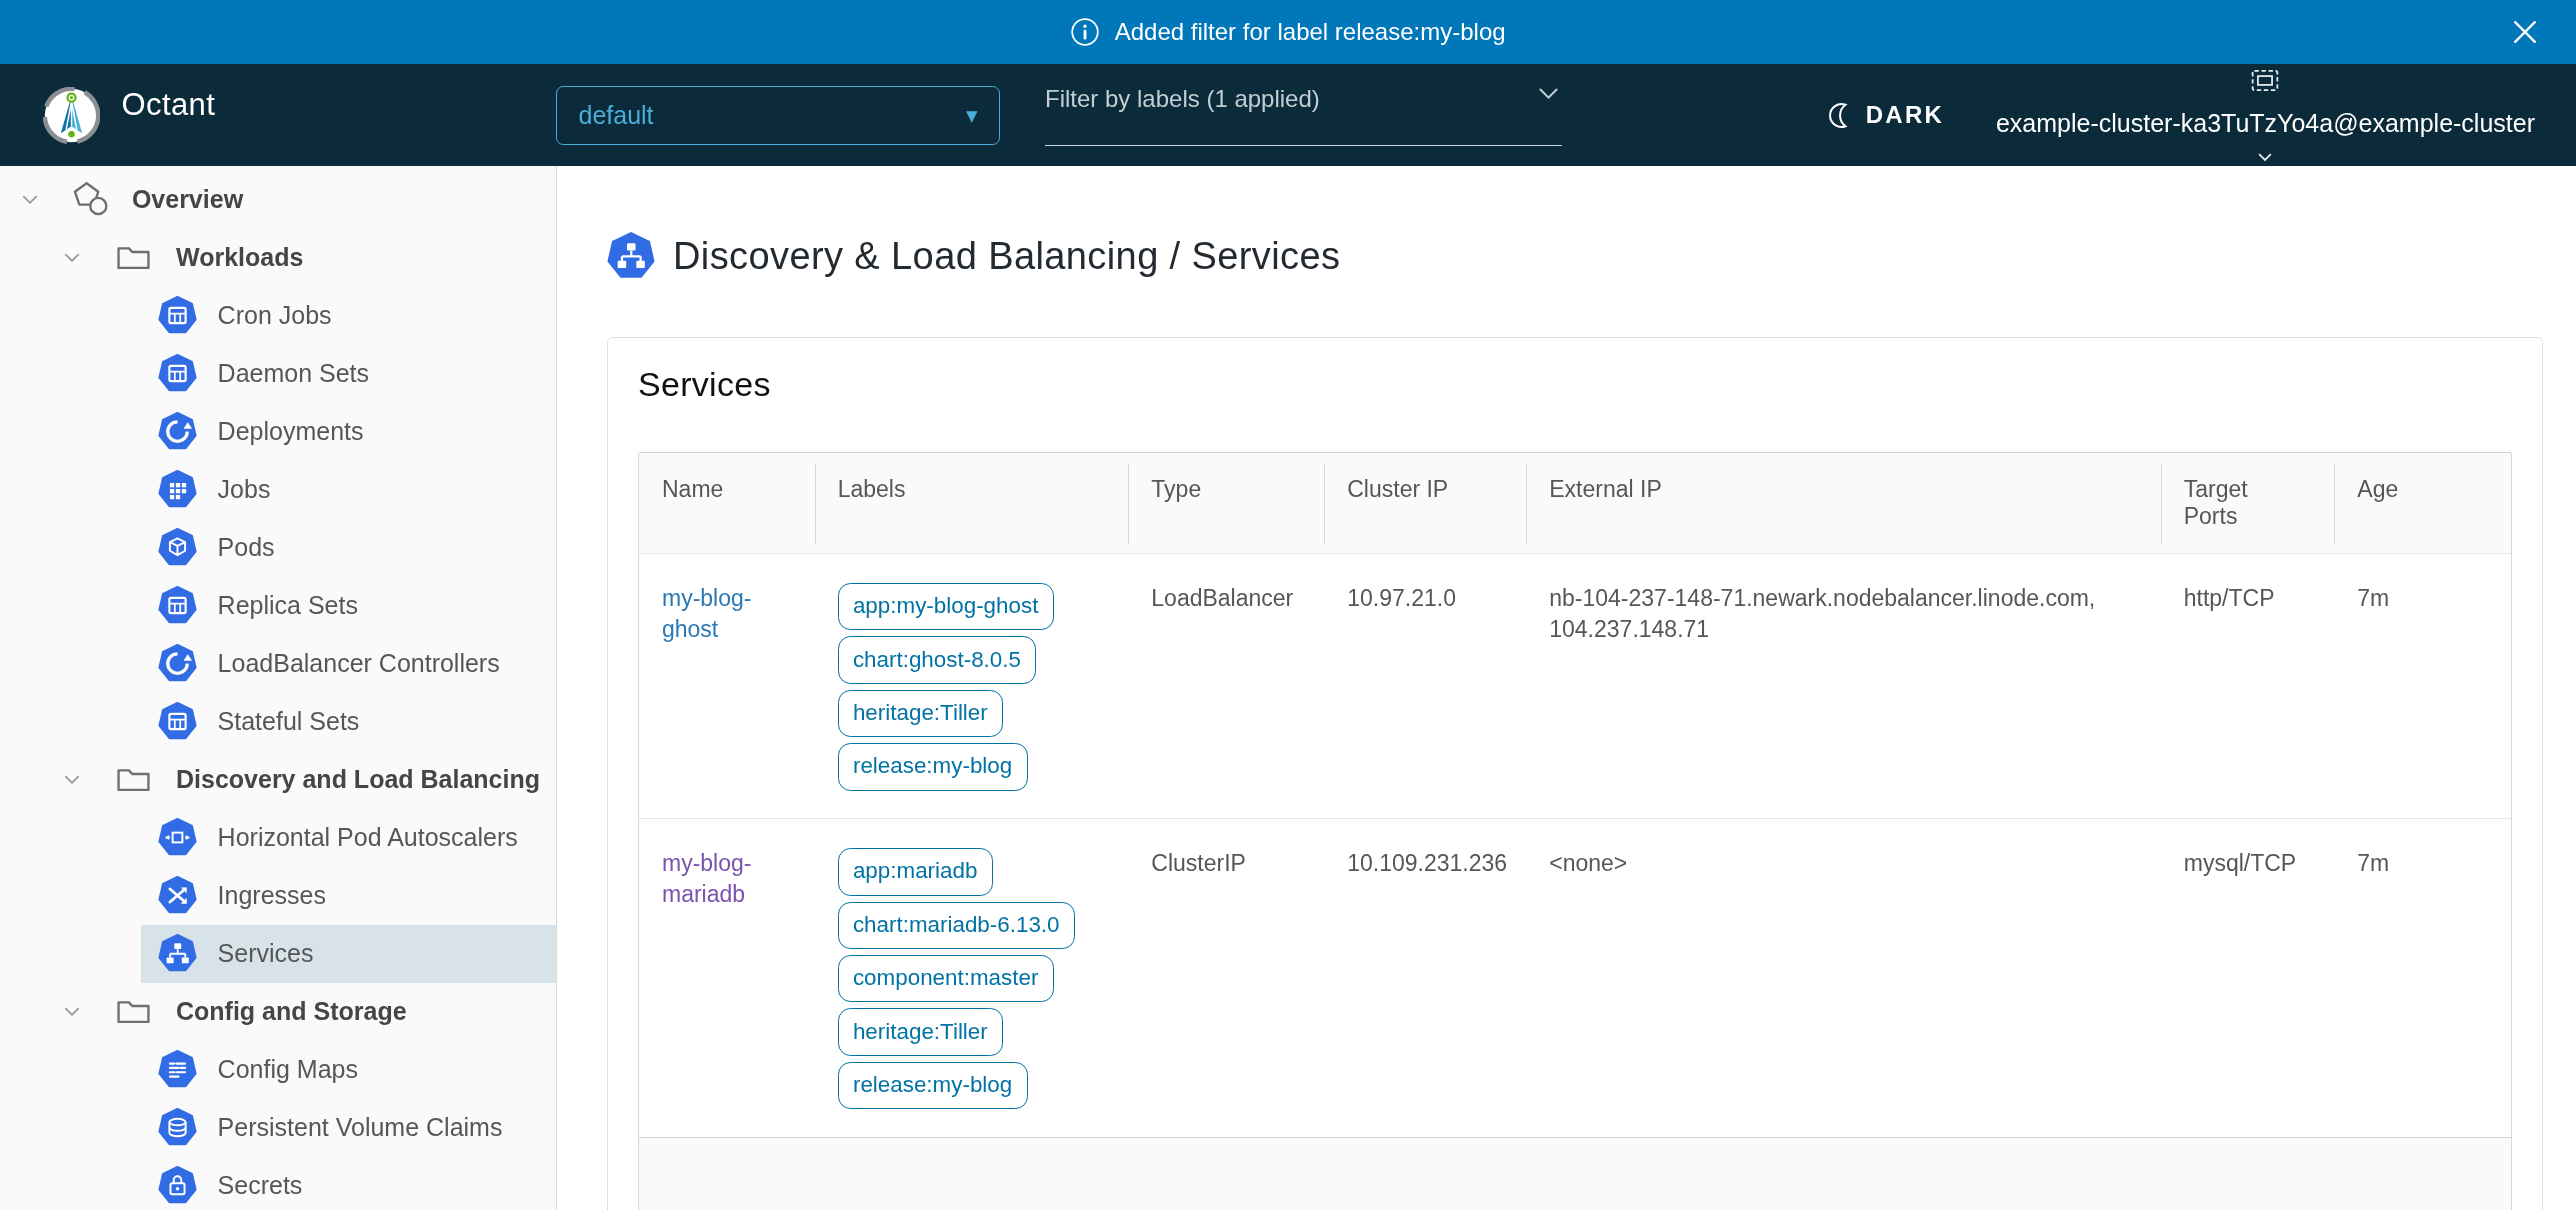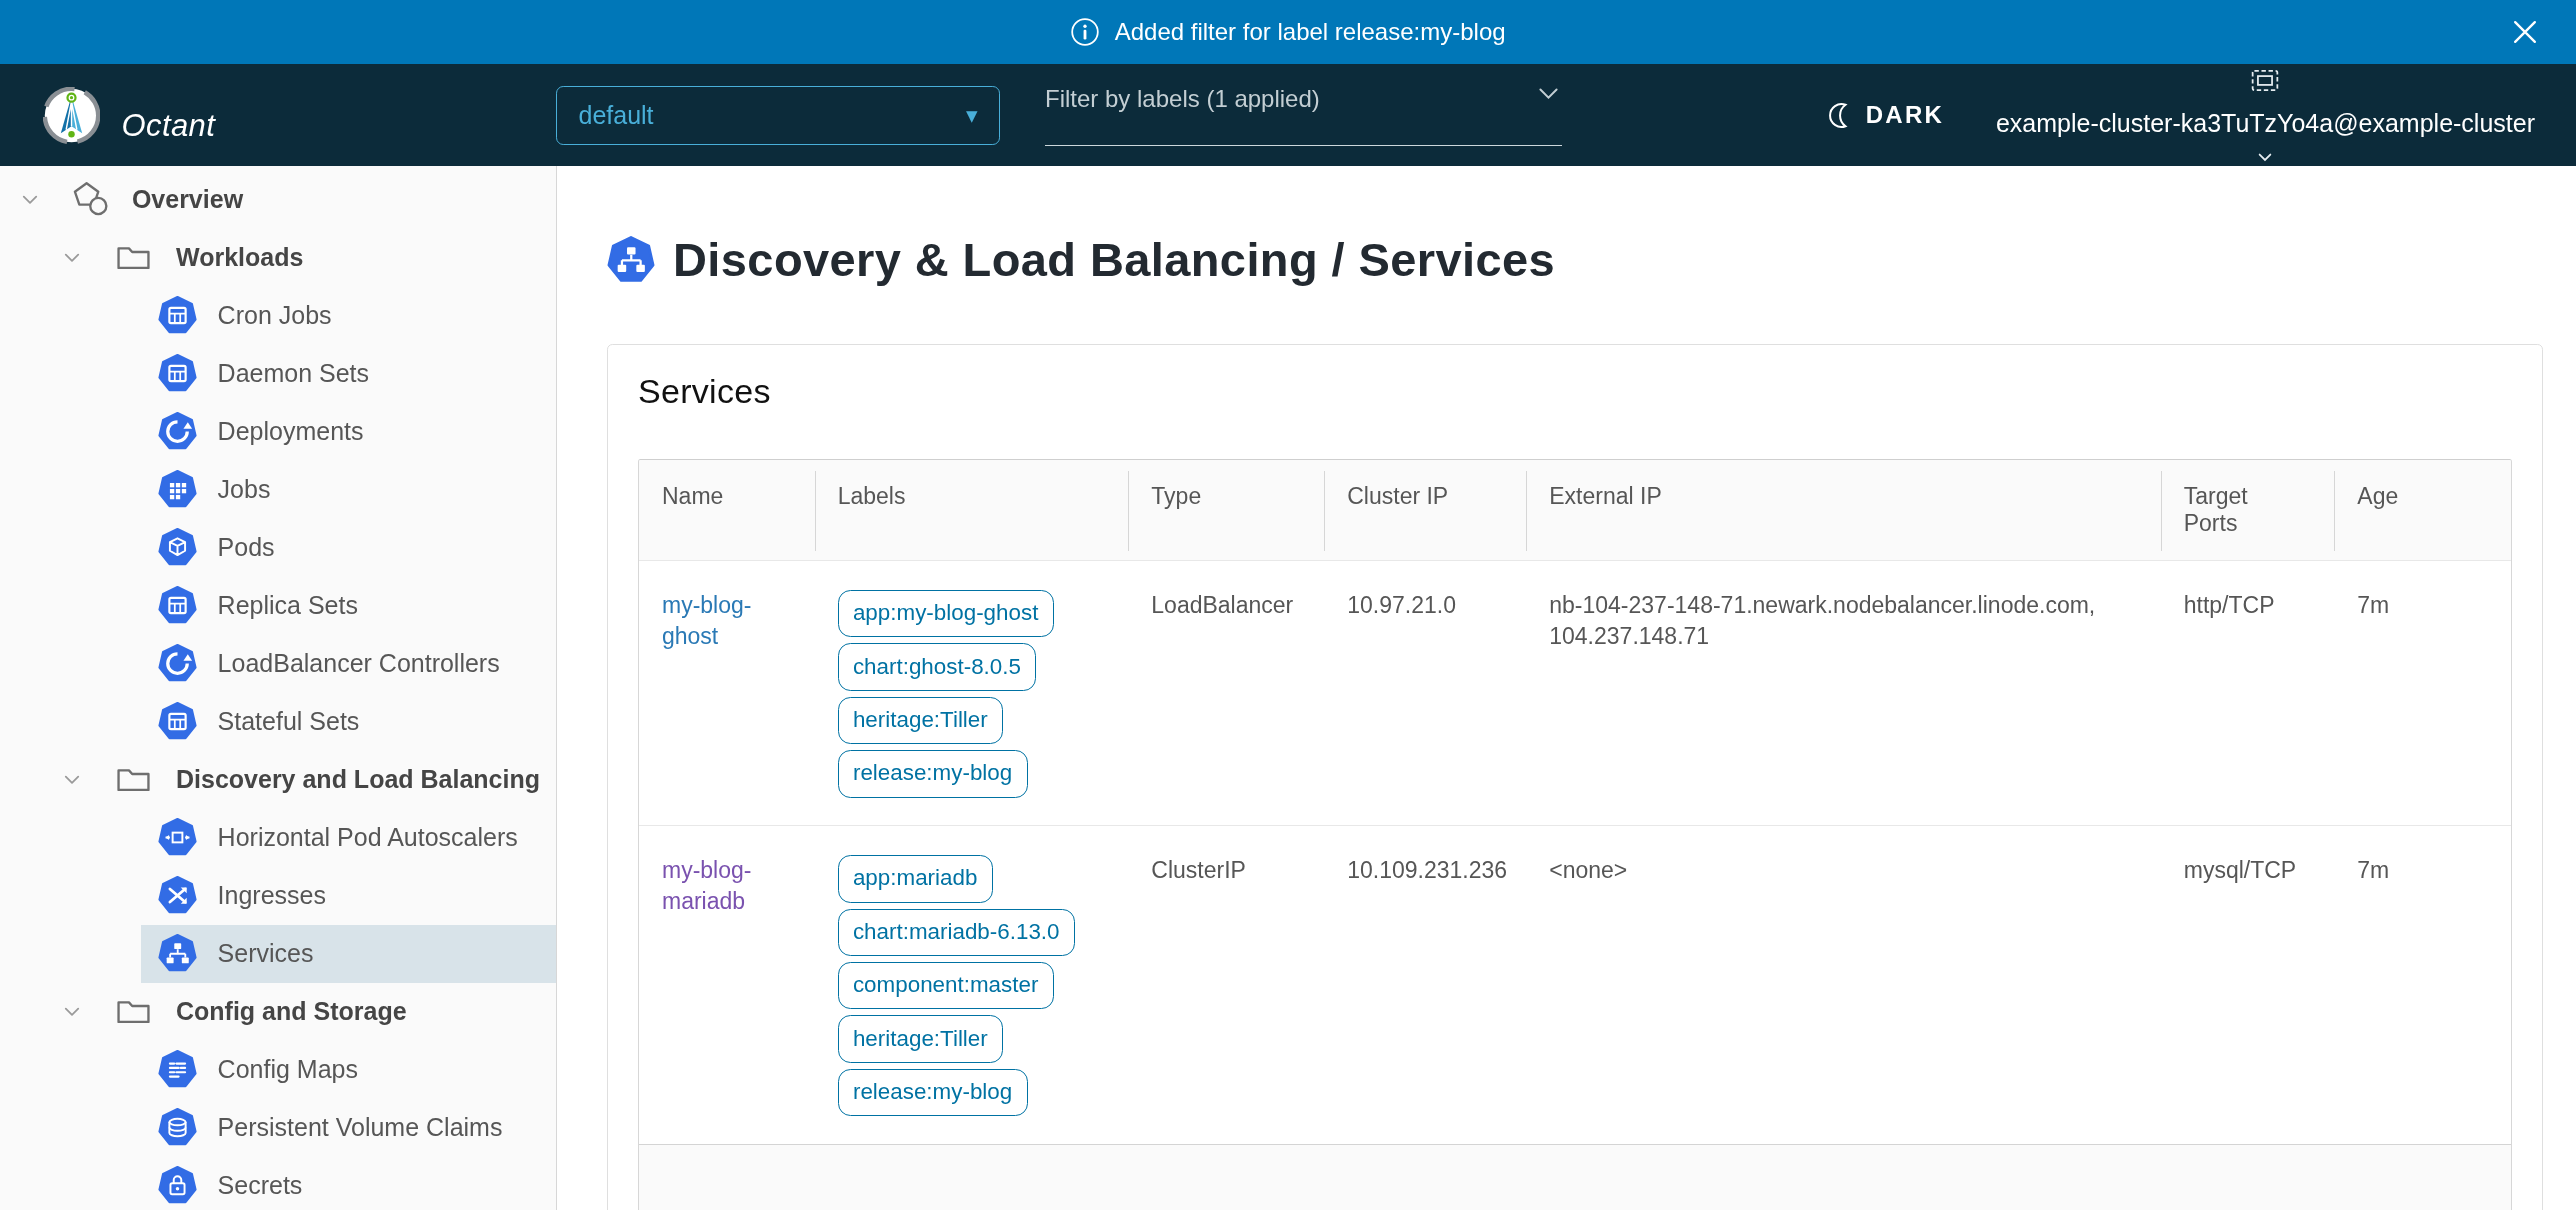--- a/index.html
+++ b/index.html
@@ -8,21 +8,21 @@
 
   
   .banner { position:relative; height:64px; background:#0077b8; color:#fff;
             display:flex; align-items:center; justify-content:center; font-size:24px; }
   .banner-inner { display:flex; align-items:center; gap:14.3px; }
   .banner .close { position:absolute; right:34px; top:15px; width:34px; height:34px; cursor:pointer; }
 
   
   .app-header { height:102px; background:#0c2b3a; display:flex; align-items:center;
                 padding:0 41px 0 43px; }
-  .brand { display:flex; align-items:flex-end; gap:21.5px; width:513px;font-style:italic; }
+  .brand { display:flex; align-items:flex-start; gap:21.5px; width:513px; }
   .brand-title { color:#fff; font-size:31px; font-weight:400; letter-spacing:0.4px; }
   .logo { width:57px; height:57px; }
   .ns-select { width:444px; height:59px; border:1.8px solid #49afd9; border-radius:7.2px;
                display:flex; align-items:center; padding:0 21.5px; color:#49afd9;
                font-size:25px; cursor:pointer; }
   .ns-caret { margin-left:auto; font-size:23px; color:#49afd9; }
   .filter-dd { margin-left:45px; width:517px; height:61px; display:flex; 
                border-bottom:1.8px solid #cdd7db; color:#c3ced3; font-size:24px; cursor:pointer; }
   .filter-dd svg { margin-left:auto; }
   .theme-toggle { margin-left:auto; display:flex; align-items:center; gap:10.7px; color:#fff;
@@ -48,21 +48,21 @@
   .tree-row.lvl1 .chev { width:50px; }
   .tree-row.lvl1 .t-icon { margin-right:23px; }
   .tree-row.lvl2 { padding-left:158px; }
   .tree-row.lvl2 .t-icon { margin-right:20.6px; }
   .tree-row.bold > span.lbl { font-weight:700; color:#454545; }
   .tree-row.selected { margin-left:141px; padding-left:17px; background:#d8e3e9; }
   .t-icon { width:39px; height:39px; flex:none; }
 
   
   .page-title { display:flex; align-items:center; gap:18px; }
-  .page-title h1 { font-size:47px; font-weight:700; color:#232a31; letter-spacing:0.4px; }
+  .page-title h1 { font-size:38px; font-weight:400; color:#232a31; letter-spacing:0.4px; }
   .title-icon { width:48px; height:48px; }
 
   .card { margin-top:57px; width:1936px; background:#fff; border:0.9px solid #dfdfdf;
           border-radius:5.4px; box-shadow:0 2.7px 0 rgba(0,0,0,.07); padding:27px 30px 23px 30px; }
   .card h2 { font-size:34px; font-weight:400; color:#111; letter-spacing:0.3px; }
 
   .datagrid { margin-top:48px; border:0.9px solid #d7d7d7; border-top:1.8px solid #cfcfcf;
               border-radius:2.7px 2.7px 3.6px 3.6px; overflow:hidden; }
   table { width:100%; border-collapse:collapse; table-layout:fixed; }
   col.c-name{width:173px} col.c-labels{width:309px} col.c-type{width:193px}

